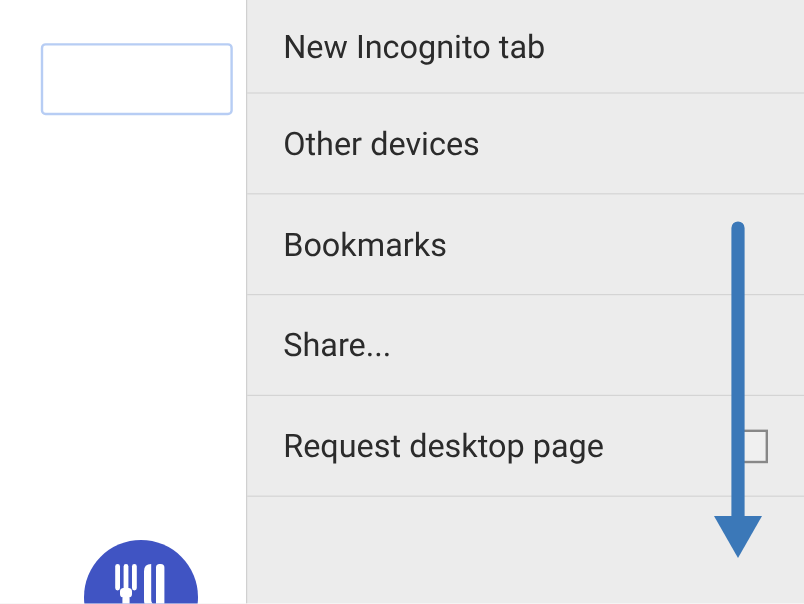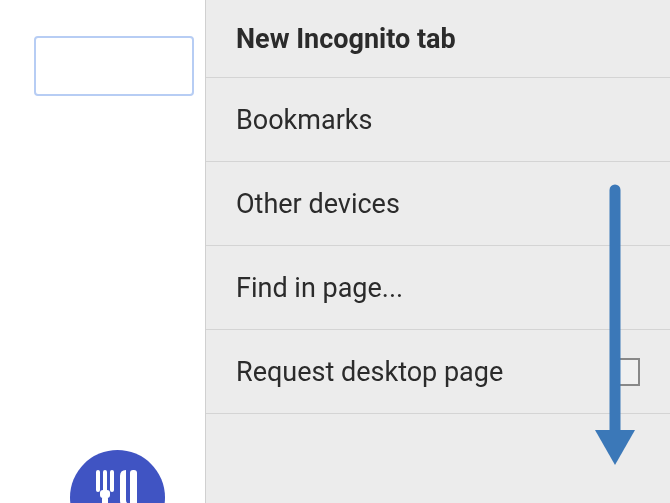--- a/index.html
+++ b/index.html
@@ -41,21 +41,20 @@
       height: 84px;
       padding-left: 30px;
       padding-right: 30px;
       border-bottom: 1px solid #d4d4d4;
       font-size: 27px;
       color: #2b2b2b;
       cursor: pointer;
     }
     .menu-item:first-child {
       height: 78px;
-      font-weight: bold;
     }
     .checkbox {
       width: 28px;
       height: 28px;
       border: 2px solid #888;
       background: #f0f0f0;
     }
     .fork-icon {
       position: absolute;
       left: 70px;
@@ -88,27 +87,27 @@
       <rect x="60" y="20" width="7" height="68" rx="3"></rect>
     </g>
   </svg>
 </div>
 
 <div class="menu-panel">
   <div class="menu-item">
     <span>New Incognito tab</span>
   </div>
   <div class="menu-item">
+    <span>Other devices</span>
+  </div>
+  <div class="menu-item">
     <span>Bookmarks</span>
   </div>
   <div class="menu-item">
-    <span>Other devices</span>
-  </div>
-  <div class="menu-item">
-    <span>Find in page...</span>
+    <span>Share...</span>
   </div>
   <div class="menu-item">
     <span>Request desktop page</span>
     <span class="checkbox"></span>
   </div>
 </div>
 
 <svg class="arrow-annotation" width="60" height="290">
   <line x1="30" y1="10" x2="30" y2="260" stroke="#3b78b8" stroke-width="11" stroke-linecap="round"></line>
   <polygon points="30,285 10,250 50,250" fill="#3b78b8"></polygon>

